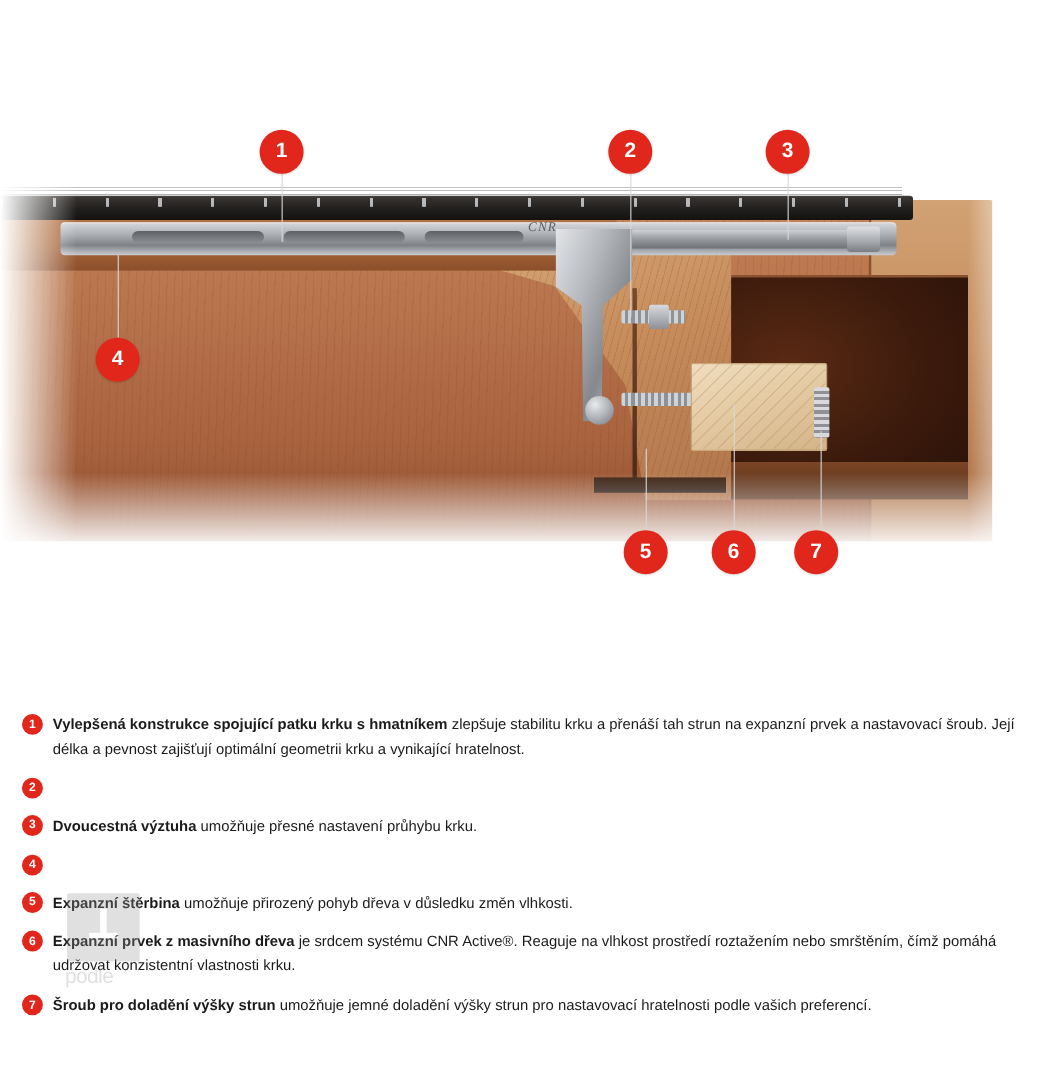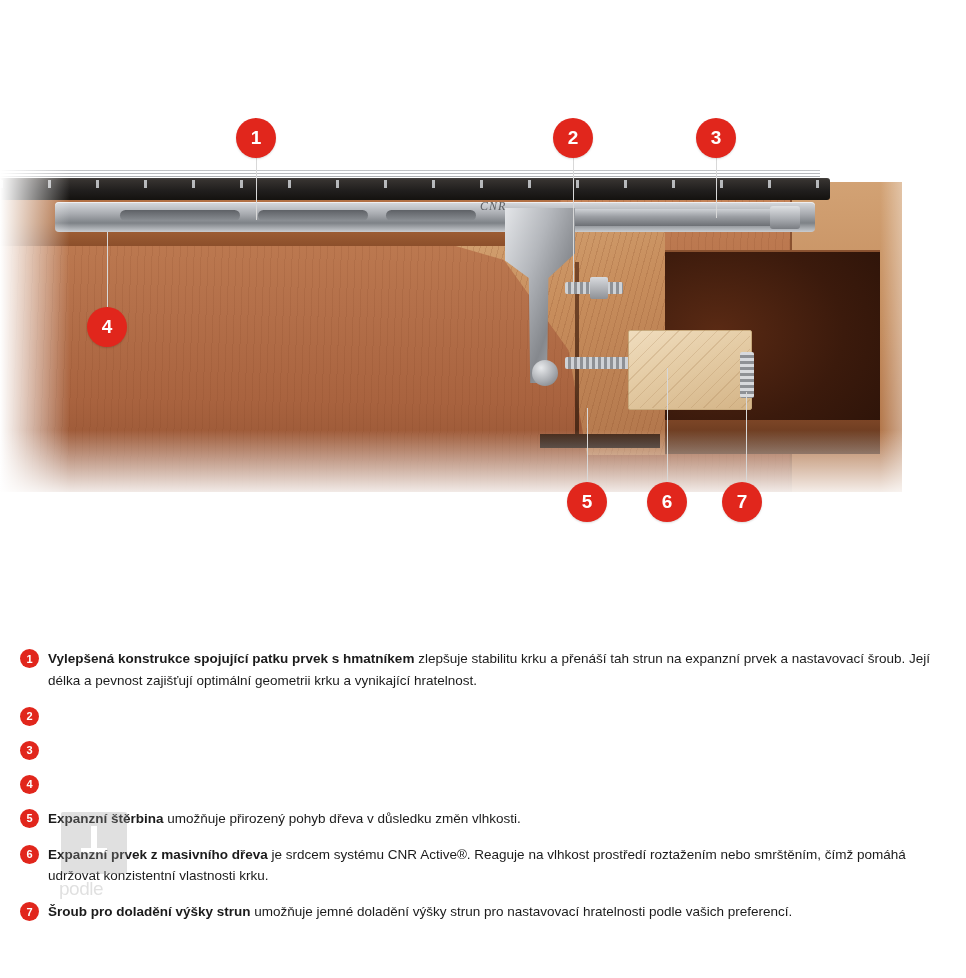--- a/index.html
+++ b/index.html
@@ -367,27 +367,28 @@
   <div class="callout" id="co3" style="left: 696px; top: 118px; background: rgb(225, 38, 28);">3</div>
   <div class="callout" id="co4" style="left: 87px; top: 307px; background: rgb(225, 38, 28);">4</div>
   <div class="callout" id="co5" style="left: 567px; top: 482px; background: rgb(225, 38, 28);">5</div>
   <div class="callout" id="co6" style="left: 647px; top: 482px; background: rgb(225, 38, 28);">6</div>
   <div class="callout" id="co7" style="left: 722px; top: 482px; background: rgb(225, 38, 28);">7</div>
 </div>
 
 <div id="legend">
   <div class="legend-row">
     <div class="legend-num" style="background: rgb(225, 38, 28);">1</div>
-    <div class="legend-text"><b>Vylepšená konstrukce spojující patku prvek s hmatníkem</b><span> zlepšuje stabilitu krku a přenáší tah strun na expanzní prvek a nastavovací šroub. Její délka a pevnost zajišťují optimální geometrii krku a vynikající hratelnost.</span></div>
+    <div class="legend-text"><b>Vylepšená konstrukce spojující patku krku s hmatníkem</b><span> zlepšuje stabilitu krku a přenáší tah strun na expanzní prvek a nastavovací šroub. Její délka a pevnost zajišťují optimální geometrii krku a vynikající hratelnost.</span></div>
   </div>
   <div class="legend-row">
     <div class="legend-num" style="background: rgb(225, 38, 28);">2</div>
   </div>
   <div class="legend-row">
     <div class="legend-num" style="background: rgb(225, 38, 28);">3</div>
+    <div class="legend-text"><b>Dvoucestná výztuha</b><span> umožňuje přesné nastavení průhybu krku.</span></div>
   </div>
   <div class="legend-row">
     <div class="legend-num" style="background: rgb(225, 38, 28);">4</div>
   </div>
   <div class="legend-row">
     <div class="legend-num" style="background: rgb(225, 38, 28);">5</div>
     <div class="legend-text"><b>Expanzní štěrbina</b><span> umožňuje přirozený pohyb dřeva v důsledku změn vlhkosti.</span></div>
   </div>
   <div class="legend-row">
     <div class="legend-num" style="background: rgb(225, 38, 28);">6</div>

